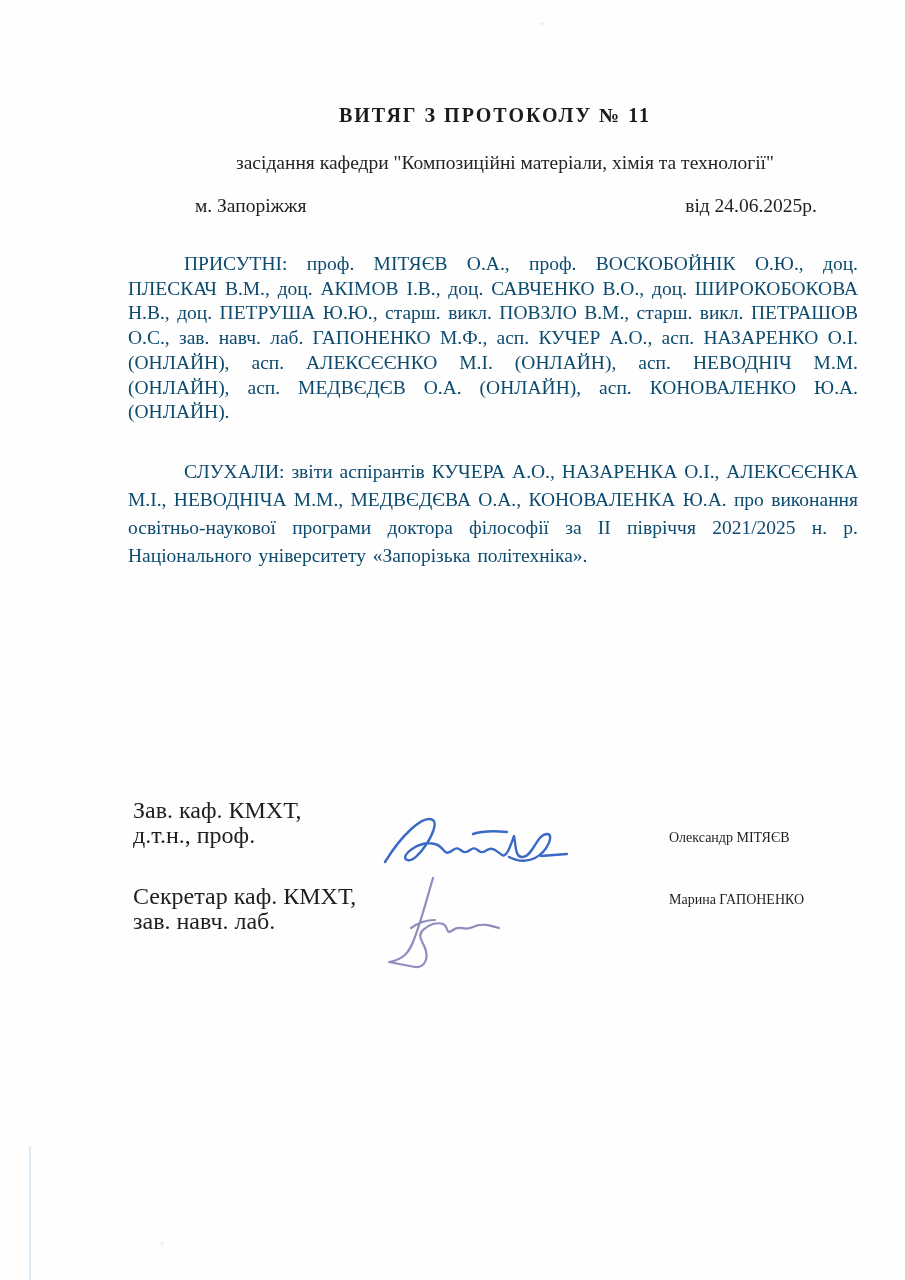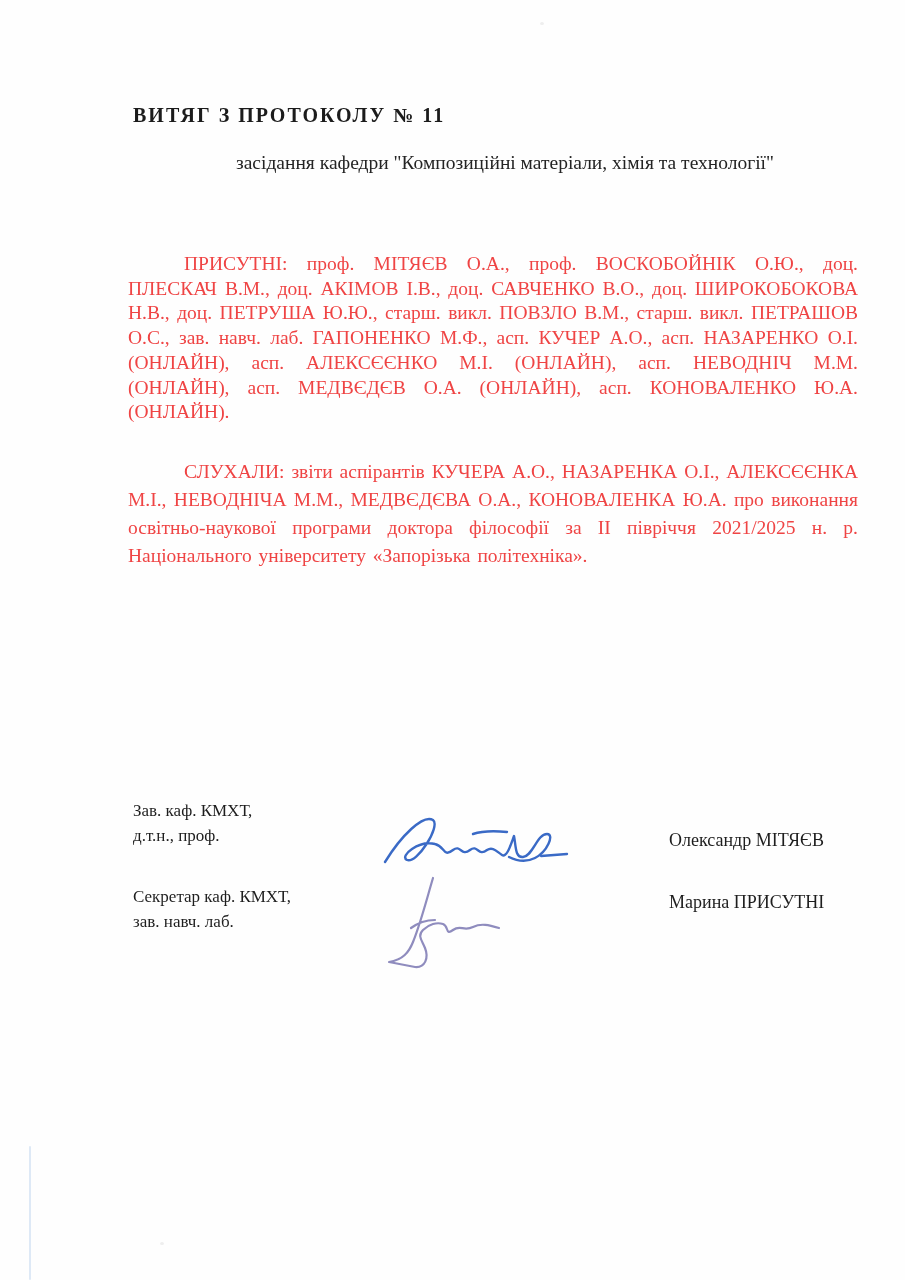--- a/index.html
+++ b/index.html
@@ -14,21 +14,21 @@
     background: #fefefe;
     font-family: "Liberation Serif", "DejaVu Serif", serif;
     color: #1e1e1e;
     overflow: hidden;
   }
   .doc-title {
     position: absolute;
     top: 104px;
     left: 133px;
     width: 724px;
-    text-align: left;
+    text-align: center;
     font-weight: bold;
     font-size: 20px;
     letter-spacing: 2px;
     color: #1b1b1b;
   }
   .doc-subtitle {
     position: absolute;
     top: 152px;
     left: 143px;
     width: 724px;
@@ -46,42 +46,42 @@
     font-size: 19.5px;
   }
   .place-date-row .place { padding-left: 62px; }
   .place-date-row .date  { padding-right: 40px; }
   .paragraph {
     position: absolute;
     left: 128px;
     width: 730px;
     text-align: justify;
     font-size: 19.5px;
-    color: #ef4444;
+    color: #0c4a6e;
     word-spacing: 2px;
   }
   .paragraph.present  { top: 252px; line-height: 24.7px; text-indent: 56px; }
   .paragraph.heard    { top: 458px; line-height: 28px;   text-indent: 56px; }
   .paragraph.resolved { top: 632px; line-height: 27px;   text-indent: 56px; word-spacing: 5px; }
   .sig-row { position: absolute; left: 133px; width: 724px; }
   .sig-row.first  { top: 798px; }
   .sig-row.second { top: 884px; }
   .sig-role {
     position: absolute;
     left: 0;
     top: 0;
-    font-size: 17px;
+    font-size: 24px;
     line-height: 25px;
     white-space: pre-line;
   }
   .sig-name {
     position: absolute;
     left: 536px;
     top: 32px;
-    font-size: 18px;
+    font-size: 14px;
   }
   .sig-row.second .sig-name { top: 8px; }
   .sig-image { position: absolute; }
   .sig-row.first  .sig-image { left: 242px; top: 2px; }
   .sig-row.second .sig-image { left: 242px; top: -14px; }
   .scan-artifact-line {
     position: absolute;
     left: 29px;
     top: 1146px;
     width: 2px;
@@ -99,20 +99,24 @@
 </style>
 </head>
 <body>
 
 <div class="page">
 
   <div class="doc-title">ВИТЯГ З ПРОТОКОЛУ № 11</div>
 
   <div class="doc-subtitle">засідання кафедри "Композиційні матеріали, хімія та технології"</div>
 
+  <div class="place-date-row">
+    <span class="place">м. Запоріжжя</span>
+    <span class="date">від 24.06.2025р.</span>
+  </div>
 
   <div class="paragraph present">ПРИСУТНІ: проф. МІТЯЄВ О.А., проф. ВОСКОБОЙНІК О.Ю., доц. ПЛЕСКАЧ В.М., доц. АКІМОВ І.В., доц. САВЧЕНКО В.О., доц. ШИРОКОБОКОВА Н.В., доц. ПЕТРУША Ю.Ю., старш. викл. ПОВЗЛО В.М., старш. викл. ПЕТРАШОВ О.С., зав. навч. лаб. ГАПОНЕНКО М.Ф., асп. КУЧЕР А.О., асп. НАЗАРЕНКО О.І. (ОНЛАЙН), асп. АЛЕКСЄЄНКО М.І. (ОНЛАЙН), асп. НЕВОДНІЧ М.М. (ОНЛАЙН), асп. МЕДВЄДЄВ О.А. (ОНЛАЙН), асп. КОНОВАЛЕНКО Ю.А. (ОНЛАЙН).</div>
 
   <div class="paragraph heard">СЛУХАЛИ: звіти аспірантів КУЧЕРА А.О., НАЗАРЕНКА О.І., АЛЕКСЄЄНКА М.І., НЕВОДНІЧА М.М., МЕДВЄДЄВА О.А., КОНОВАЛЕНКА Ю.А. про виконання освітньо-наукової програми доктора філософії за ІІ півріччя 2021/2025 н. р. Національного університету «Запорізька політехніка».</div>
 
 
   <div class="sig-row first">
     <div class="sig-role">Зав. каф. КМХТ,
 д.т.н., проф.</div>
     <svg class="sig-image" width="200" height="80" viewBox="0 0 200 80">
@@ -127,20 +131,20 @@
 
   <div class="sig-row second">
     <div class="sig-role">Секретар каф. КМХТ,
 зав. навч. лаб.</div>
     <svg class="sig-image" width="140" height="100" viewBox="0 0 140 100">
       <path d="M 58 8 C 52 28 46 52 38 72 C 34 82 28 90 14 92 L 40 97 C 50 98 54 88 50 78
                C 47 70 42 66 48 60 C 54 54 62 52 68 54 C 74 56 70 66 78 60
                C 86 54 88 62 98 57 C 106 53 114 55 124 58
                M 36 58 C 44 52 52 50 60 50" fill="none" stroke-width="2.2" stroke-linecap="round" stroke-linejoin="round" stroke="#8f8cbe"></path>
     </svg>
-    <div class="sig-name">Марина ПРИСУТНІ</div>
+    <div class="sig-name">Марина ГАПОНЕНКО</div>
   </div>
 
   <div class="scan-artifact-line"></div>
   <div class="scan-speck" style="left:540px; top:22px;"></div>
   <div class="scan-speck" style="left:160px; top:1242px;"></div>
 
 </div>
 
 </body></html>

